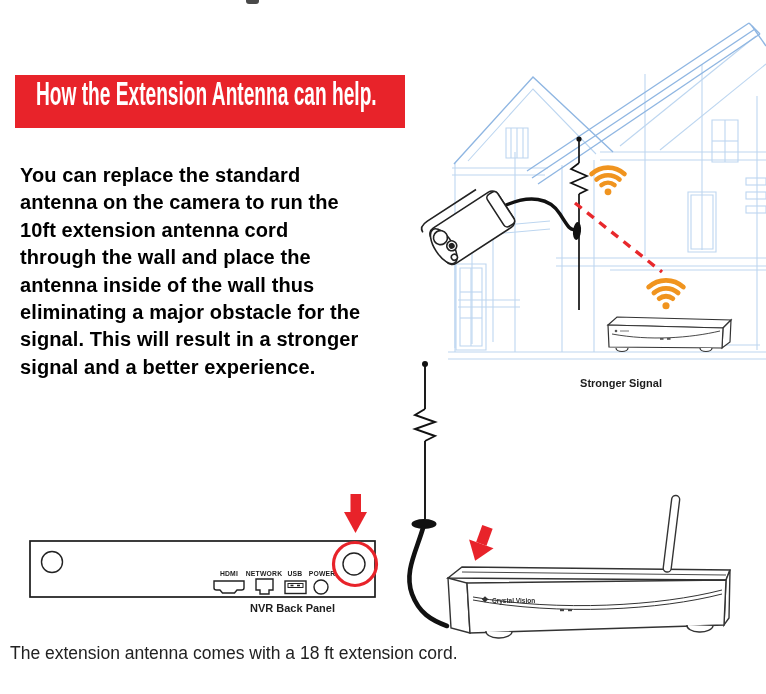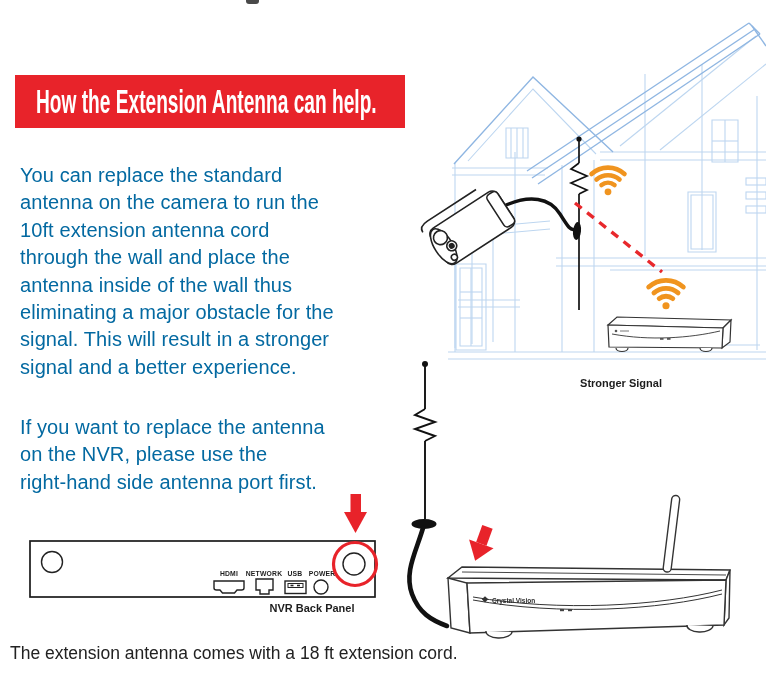--- a/index.html
+++ b/index.html
@@ -5,35 +5,35 @@
   html,body{margin:0;padding:0;background:#fff;}
   #page{position:relative;width:766px;height:694px;background:#ffffff;overflow:hidden;
         font-family:"Liberation Sans","DejaVu Sans",sans-serif;color:#2d2d2d;}
 
   
   .top-frag{position:absolute;left:246px;top:0;width:13px;height:4px;background:#4a4a4a;
             border-radius:0 0 3px 3px;}
 
   
   .banner{position:absolute;left:15px;top:75px;width:390px;height:53px;background:#E8232A;
-          display:flex;align-items:center;}
+          display:flex;}
   .banner span{display:inline-block;white-space:nowrap;margin-left:21px;
                font-size:33px;font-weight:700;color:#ffffff;
                transform:scaleX(0.58);transform-origin:0 50%;letter-spacing:0;}
 
   
   .para{position:absolute;left:20px;width:385px;font-size:20px;line-height:27.4px;
-        color:#0369a1;white-space:pre-line;letter-spacing:0.1px;}
+        color:#000000;white-space:pre-line;letter-spacing:0.1px;font-weight:bold;}
   .p1{top:162px;}
   .p2{top:414px;}
 
   
   .cap{position:absolute;font-size:11px;font-weight:600;color:#1d1d1d;}
   .cap-signal{left:545px;top:377px;width:152px;text-align:center;}
-  .cap-panel{left:250px;top:602px;width:124px;text-align:center;}
+  .cap-panel{left:250px;top:602px;width:124px;text-align:left;}
 
   
   .footer{position:absolute;left:10px;top:643px;width:740px;font-size:17.5px;color:#222;}
 
   svg{position:absolute;overflow:visible;}
   .svg-house{left:440px;top:0;}
   .svg-panel{left:18px;top:490px;}
   .svg-bottom{left:395px;top:355px;}
 
   .bl{stroke:#bdd6f0;stroke-width:1.1;fill:none;}
@@ -55,23 +55,20 @@
   </div>
 
   <div class="para p1">You can replace the standard
 antenna on the camera to run the
 10ft extension antenna cord
 through the wall and place the
 antenna inside of the wall thus
 eliminating a major obstacle for the
 signal. This will result in a stronger
 signal and a better experience.</div>
-  <div class="para p2">If you want to replace the antenna
-on the NVR, please use the
-right-hand side antenna port first.</div>
 
   <svg class="svg-house" width="326" height="400" viewBox="440 0 326 400">
     <defs>
       <g id="wifi" stroke="#F0941F" fill="none" stroke-width="4.6" stroke-linecap="round">
         <path d="M-6.5,-8 A 10.5,10.5 0 0 1 6.5,-8"></path>
         <path d="M-11.5,-13.5 A 17.5,17.5 0 0 1 11.5,-13.5"></path>
         <path d="M-16.5,-19 A 24.5,24.5 0 0 1 16.5,-19"></path>
         <circle cx="0" cy="-1.2" r="3.4" fill="#F0941F" stroke="none"></circle>
       </g>
     </defs>

